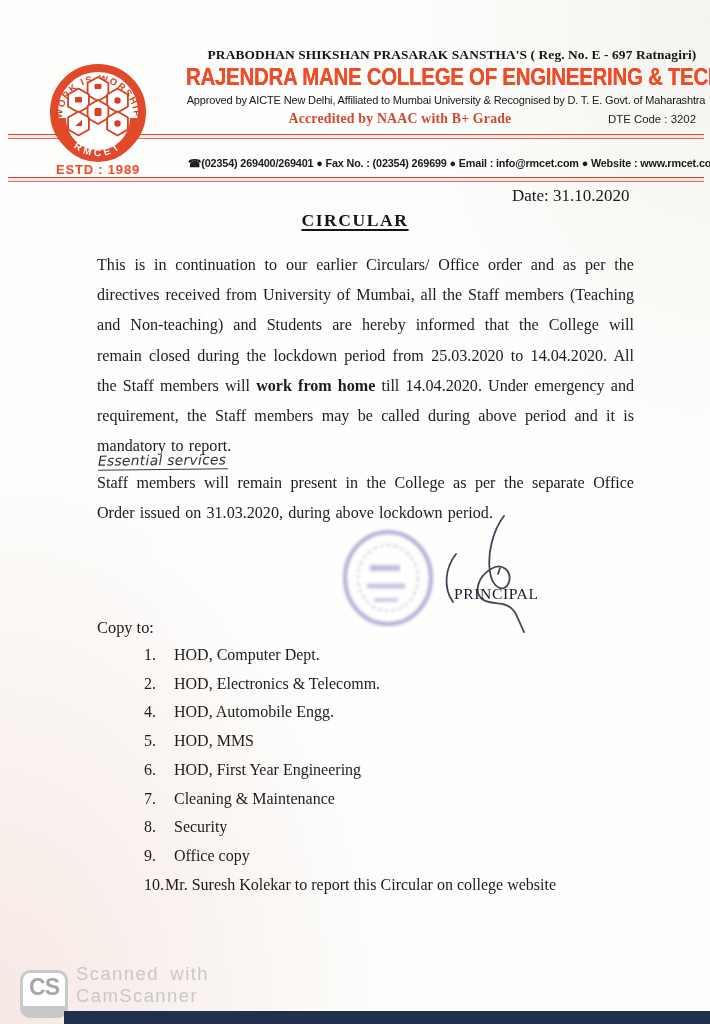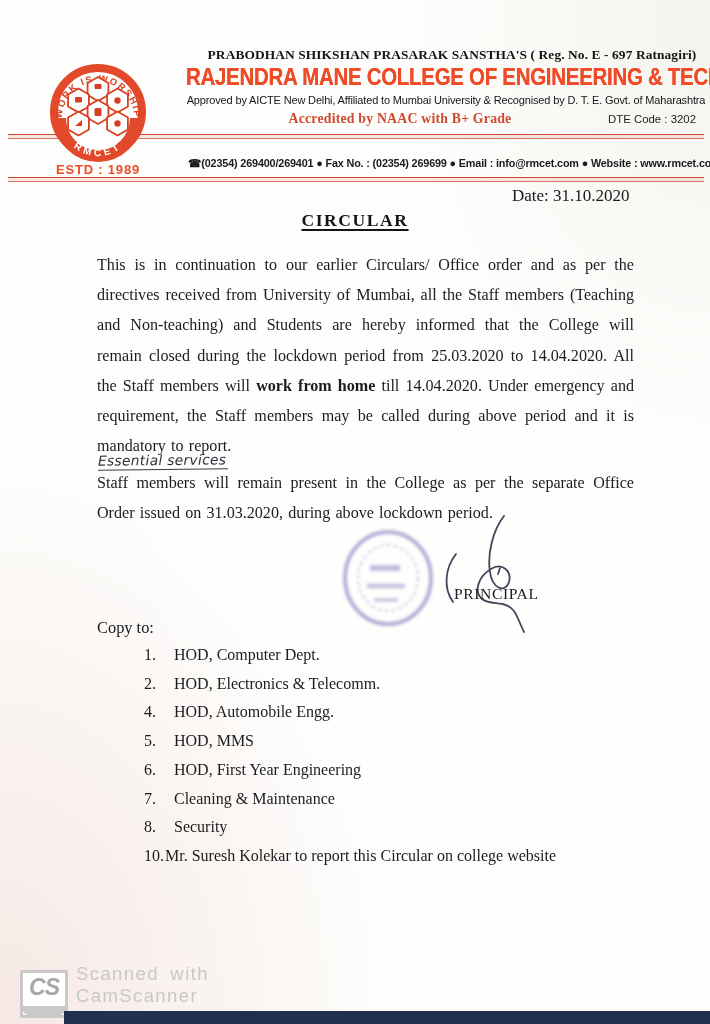--- a/index.html
+++ b/index.html
@@ -66,21 +66,21 @@
 
   
   .copyto{left:97px;top:618px;font-size:16.4px;color:#1b1b1b;}
   .copylist{left:144px;top:641px;width:520px;}
   .copy-item{line-height:28.7px;font-size:16px;color:#1c1c1c;}
   .copy-item .num{display:inline-block;width:30px;}
   .copy-item .num.wide{width:auto;margin-right:1px;}
 
   
   .cs-icon{left:20px;top:970px;width:42px;height:42px;border:3px solid #c9c9c9;
-    border-radius:2px;background:#fff;font-family:"Liberation Sans", sans-serif;font-style:italic;}
+    border-radius:10px;background:#fff;font-family:"Liberation Sans", sans-serif;}
   .cs-icon .cs-txt{position:absolute;left:0;top:1px;width:100%;text-align:center;
     font-weight:bold;font-size:23px;letter-spacing:-1px;color:#a7a7a7;}
   .cs-icon .cs-strip{position:absolute;left:0;bottom:0;width:100%;height:9px;
     background:#c9c9c9;border-radius:0 0 5px 5px;}
   .cs-line{font-family:"Liberation Sans", sans-serif;font-size:18.5px;
     letter-spacing:1.4px;word-spacing:5px;color:var(--footer-gray,#c8c8c8);}
   .cs-line1{left:76px;top:963px;}
   .cs-line2{left:76px;top:985px;}
   .bottom-bar{left:64px;top:1011px;width:646px;height:13px;background:var(--bottom-bar,#22304f);}
 </style>
@@ -172,20 +172,21 @@
 
   <div class="abs copyto nowrap">Copy to:</div>
   <div class="abs copylist">
     <div class="copy-item nowrap"><span class="num">1.</span><span>HOD, Computer Dept.</span></div>
     <div class="copy-item nowrap"><span class="num">2.</span><span>HOD, Electronics &amp; Telecomm.</span></div>
     <div class="copy-item nowrap"><span class="num">4.</span><span>HOD, Automobile Engg.</span></div>
     <div class="copy-item nowrap"><span class="num">5.</span><span>HOD, MMS</span></div>
     <div class="copy-item nowrap"><span class="num">6.</span><span>HOD, First Year Engineering</span></div>
     <div class="copy-item nowrap"><span class="num">7.</span><span>Cleaning &amp; Maintenance</span></div>
     <div class="copy-item nowrap"><span class="num">8.</span><span>Security</span></div>
+    <div class="copy-item nowrap"><span class="num">9.</span><span>Office copy</span></div>
     <div class="copy-item nowrap"><span class="num wide">10.</span><span>Mr. Suresh Kolekar to report this Circular on college website</span></div>
   </div>
 
   <div class="abs cs-icon">
     <div class="cs-txt">CS</div>
     <div class="cs-strip"></div>
   </div>
   <div class="abs cs-line cs-line1 nowrap">Scanned with</div>
   <div class="abs cs-line cs-line2 nowrap">CamScanner</div>
   <div class="abs bottom-bar"></div>

